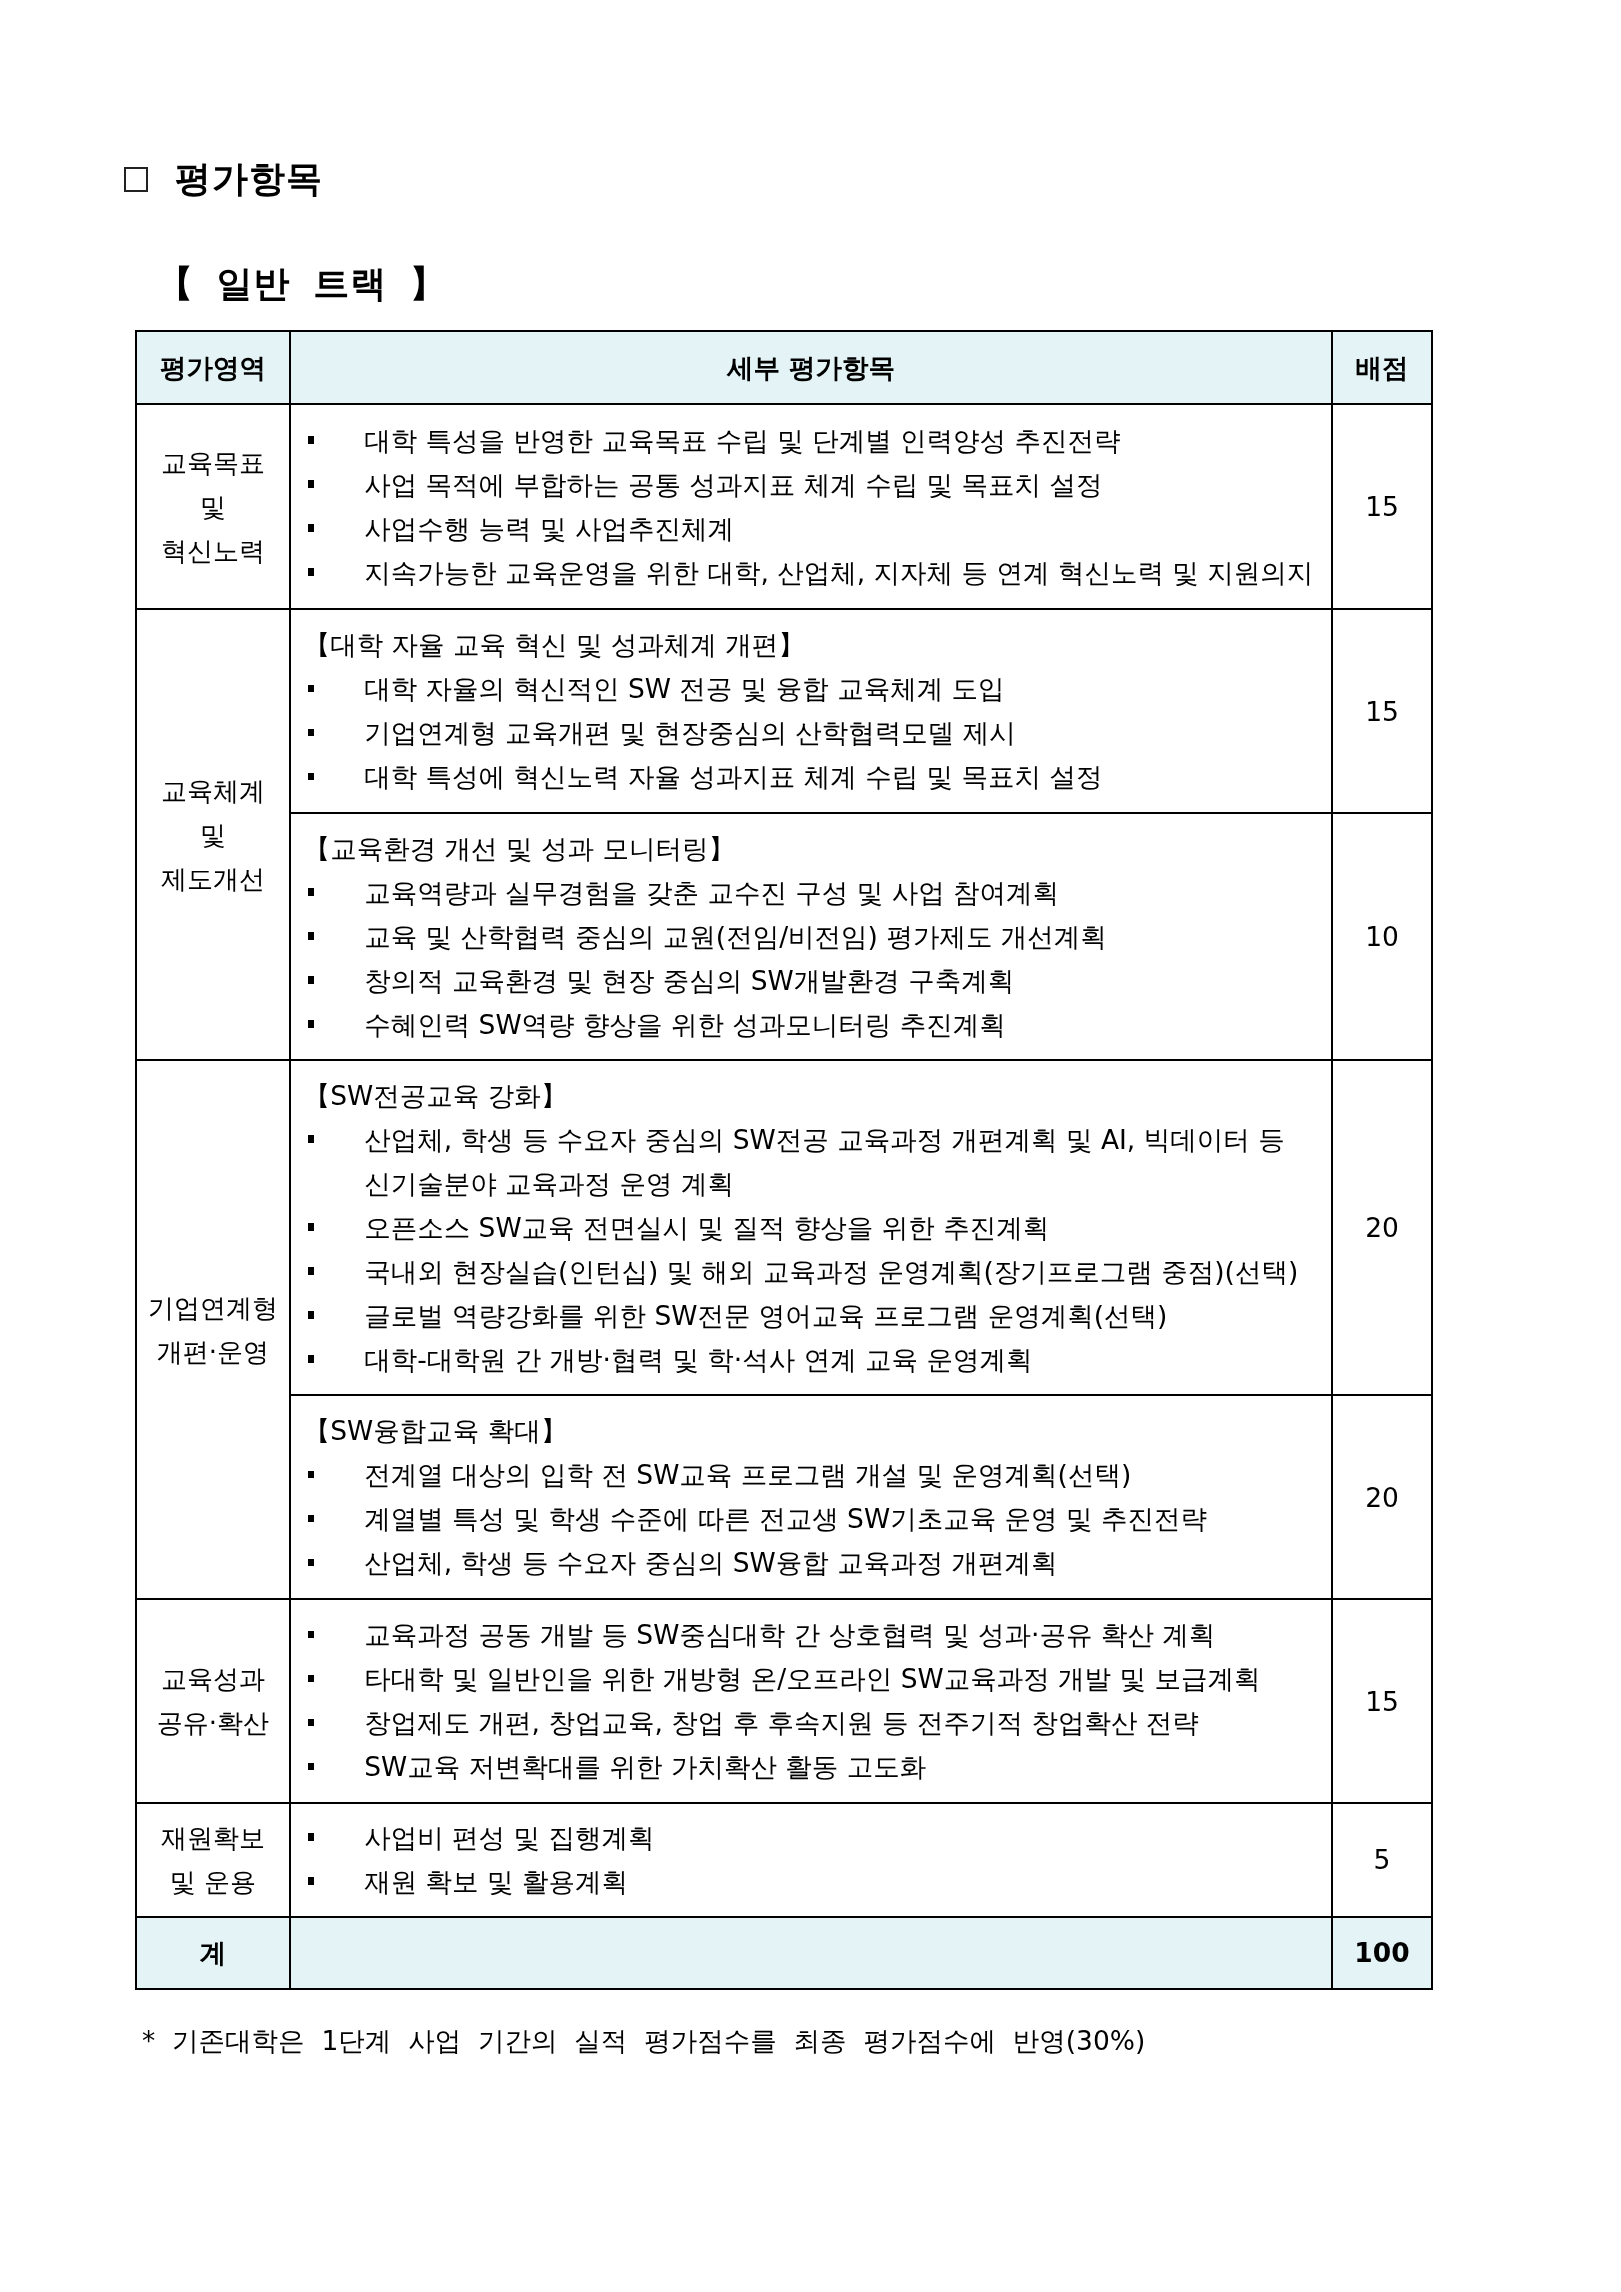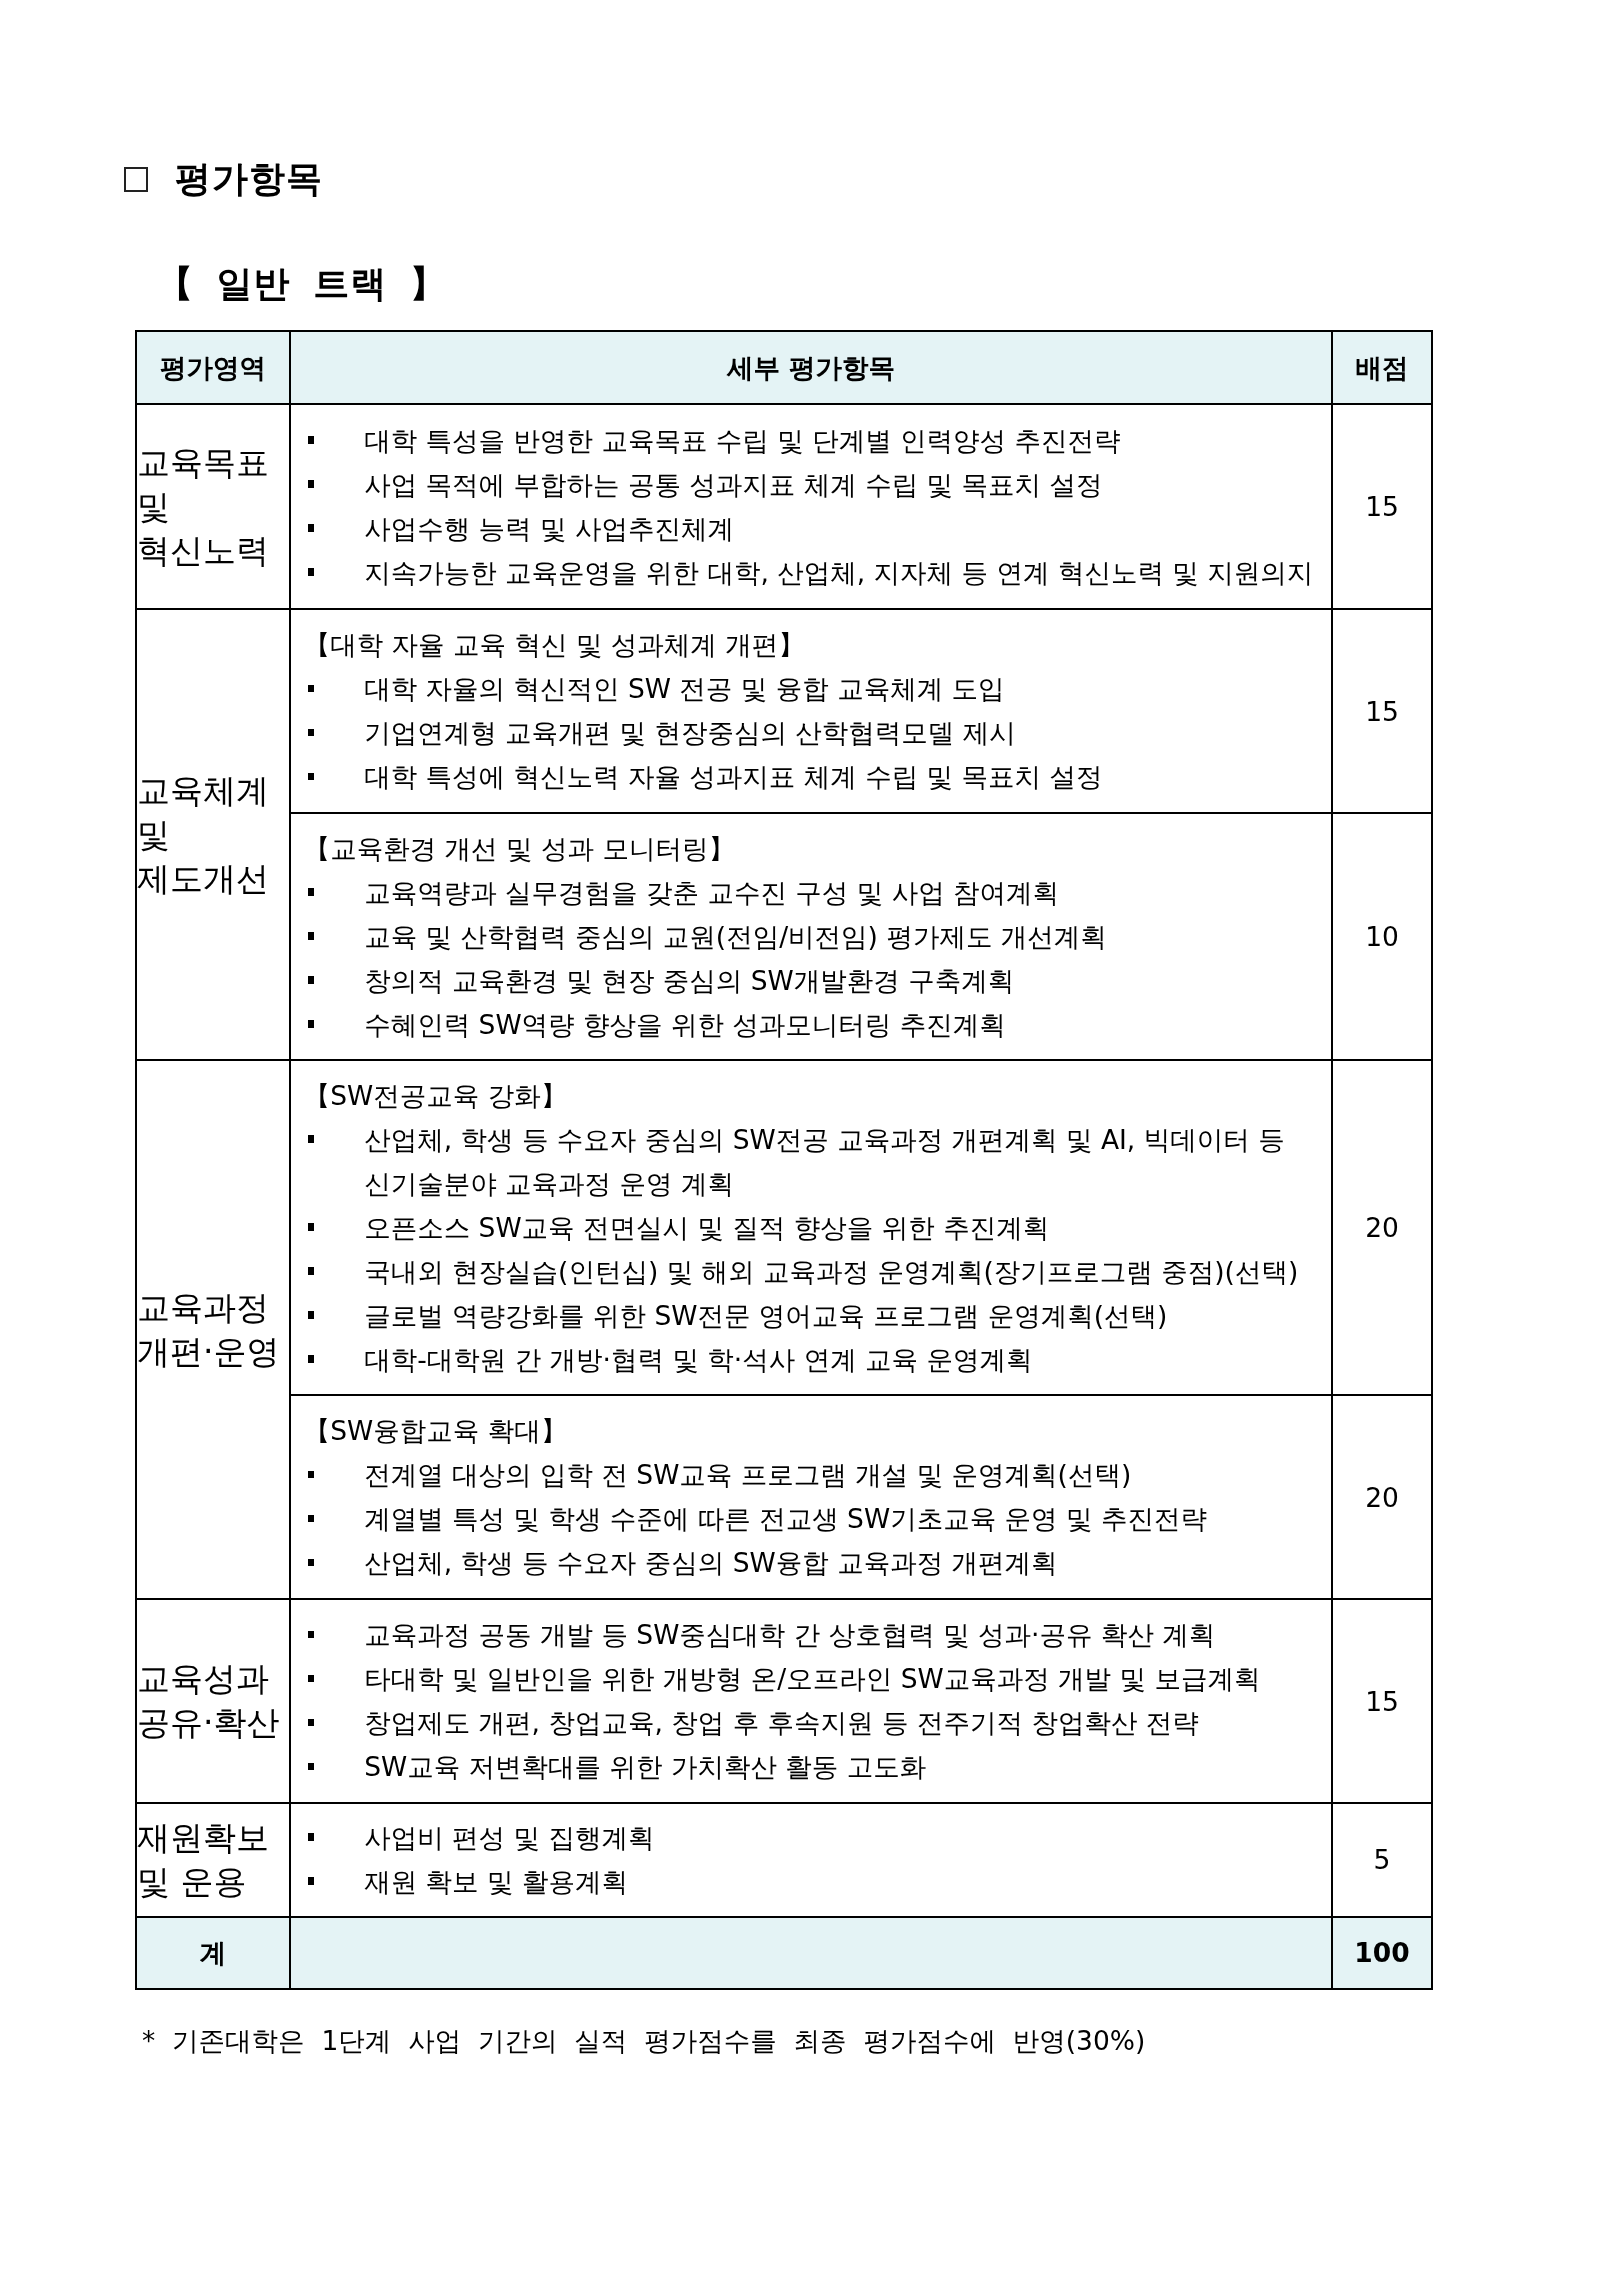--- a/index.html
+++ b/index.html
@@ -62,21 +62,22 @@
     .col-detail { width: 1042px; }
     .col-score { width: 100px; }
     tr.header-row th {
       height: 73px;
       background: #e4f3f5;
       font-size: 26.5px;
       font-weight: bold;
       text-align: center;
     }
     td.area-cell {
-      font-size: 33px;
+      text-align: center;
+      font-size: 26px;
       line-height: 44px;
       margin-left: 44px;
     }
     td.area-cell .area-line { display: block; }
     td.detail-cell {
       padding: 11.8px 11.8px 11.8px 12.7px !important;
       font-size: 26.5px;
       line-height: 44px;
     }
     td.score-cell {
@@ -212,21 +213,21 @@
         <div class="bullet-item">
             <span class="bullet-icon"></span>
             <span class="bullet-text">수혜인력 SW역량 향상을 위한 성과모니터링 추진계획</span>
           </div>
       </td>
       <td class="score-cell">10</td>
     </tr>
 
     <tr style="height:335px">
       <td class="area-cell" rowspan="2">
-        <span class="area-line">교육과정</span>
+        <span class="area-line">기업연계형</span>
         <span class="area-line">개편·운영</span>
       </td>
       <td class="detail-cell">
         <span class="subheading">【SW전공교육 강화】</span>
         <div class="bullet-item">
             <span class="bullet-icon"></span>
             <span class="bullet-text">산업체, 학생 등 수요자 중심의 SW전공 교육과정 개편계획 및 AI, 빅데이터 등 신기술분야 교육과정 운영 계획</span>
           </div>
         <div class="bullet-item">
             <span class="bullet-icon"></span>

